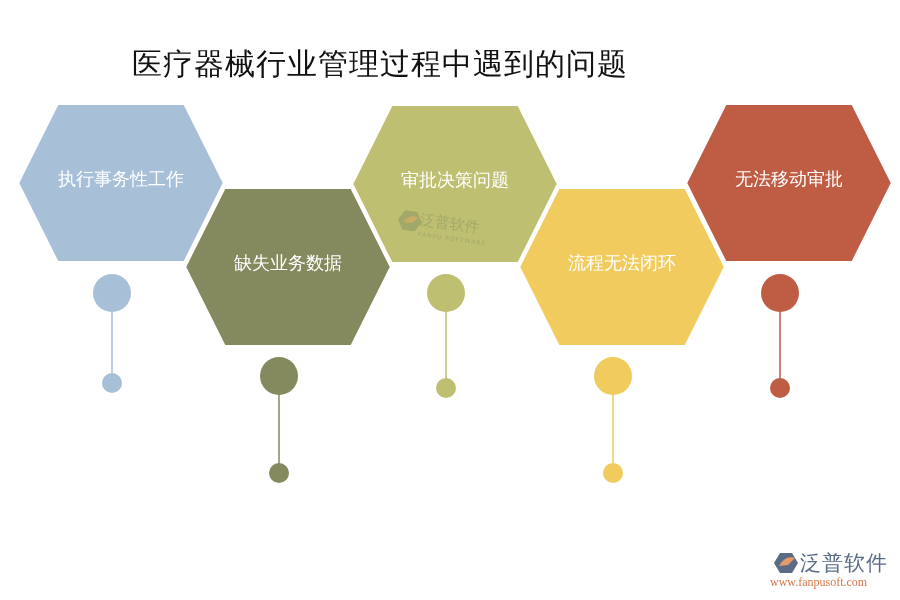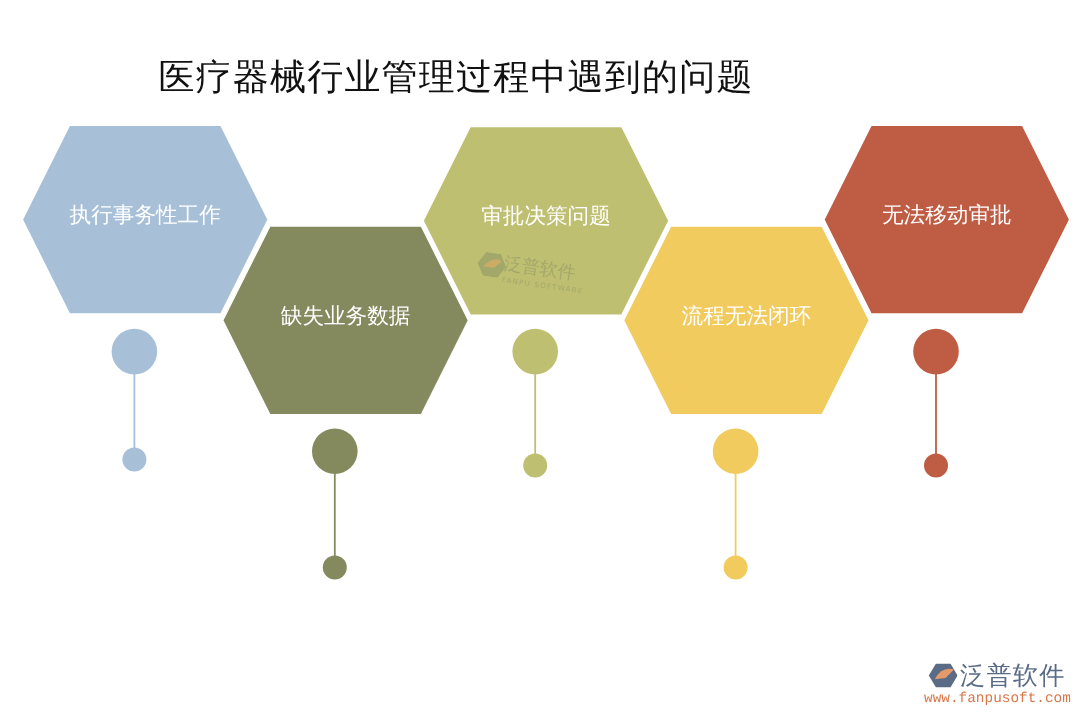--- a/index.html
+++ b/index.html
@@ -7,21 +7,21 @@
          font-family: "DejaVu Serif", "Liberation Serif", serif; }
   .title { position: absolute; left: 0; width: 760px; top: 44px; text-align: center;
            font-size: 30px; color: #111111; letter-spacing: 1px; }
   svg.diagram { position: absolute; left: 0; top: 0; }
   .hex-label { fill: #ffffff; font-size: 18px; text-anchor: middle; dominant-baseline: middle;
                font-family: "DejaVu Sans", "Liberation Sans", sans-serif; }
   .logo { position: absolute; left: 770px; top: 551px; width: 124px; height: 44px; }
   .logo-name { position: absolute; left: 30px; top: -2px; font-size: 21px; color: #5a6b86;
                font-family: "DejaVu Sans", "Liberation Sans", sans-serif; letter-spacing: 1px; }
   .logo-url { position: absolute; left: 0; top: 24px; font-size: 12px; color: #d9774a;
-              font-family: Liberation Mono, monospace; white-space: nowrap; }
+              font-family: Liberation Serif, serif; white-space: nowrap; }
   .logo-mark { position: absolute; left: 4px; top: 2px; width: 24px; height: 20px; }
   .watermark { position: absolute; left: 396px; top: 212px; width: 100px; height: 50px;
                opacity: 0.35; transform: rotate(8deg); }
   .wm-name { position: absolute; left: 22px; top: 2px; font-size: 15px; color: #6d7f5a;
              font-family: "DejaVu Sans", "Liberation Sans", sans-serif; }
   .wm-sub { position: absolute; left: 22px; top: 22px; font-size: 6px; color: #6d7f5a;
             font-family: "DejaVu Sans", "Liberation Sans", sans-serif; letter-spacing: 1px; }
 </style>
 </head>
 <body>

